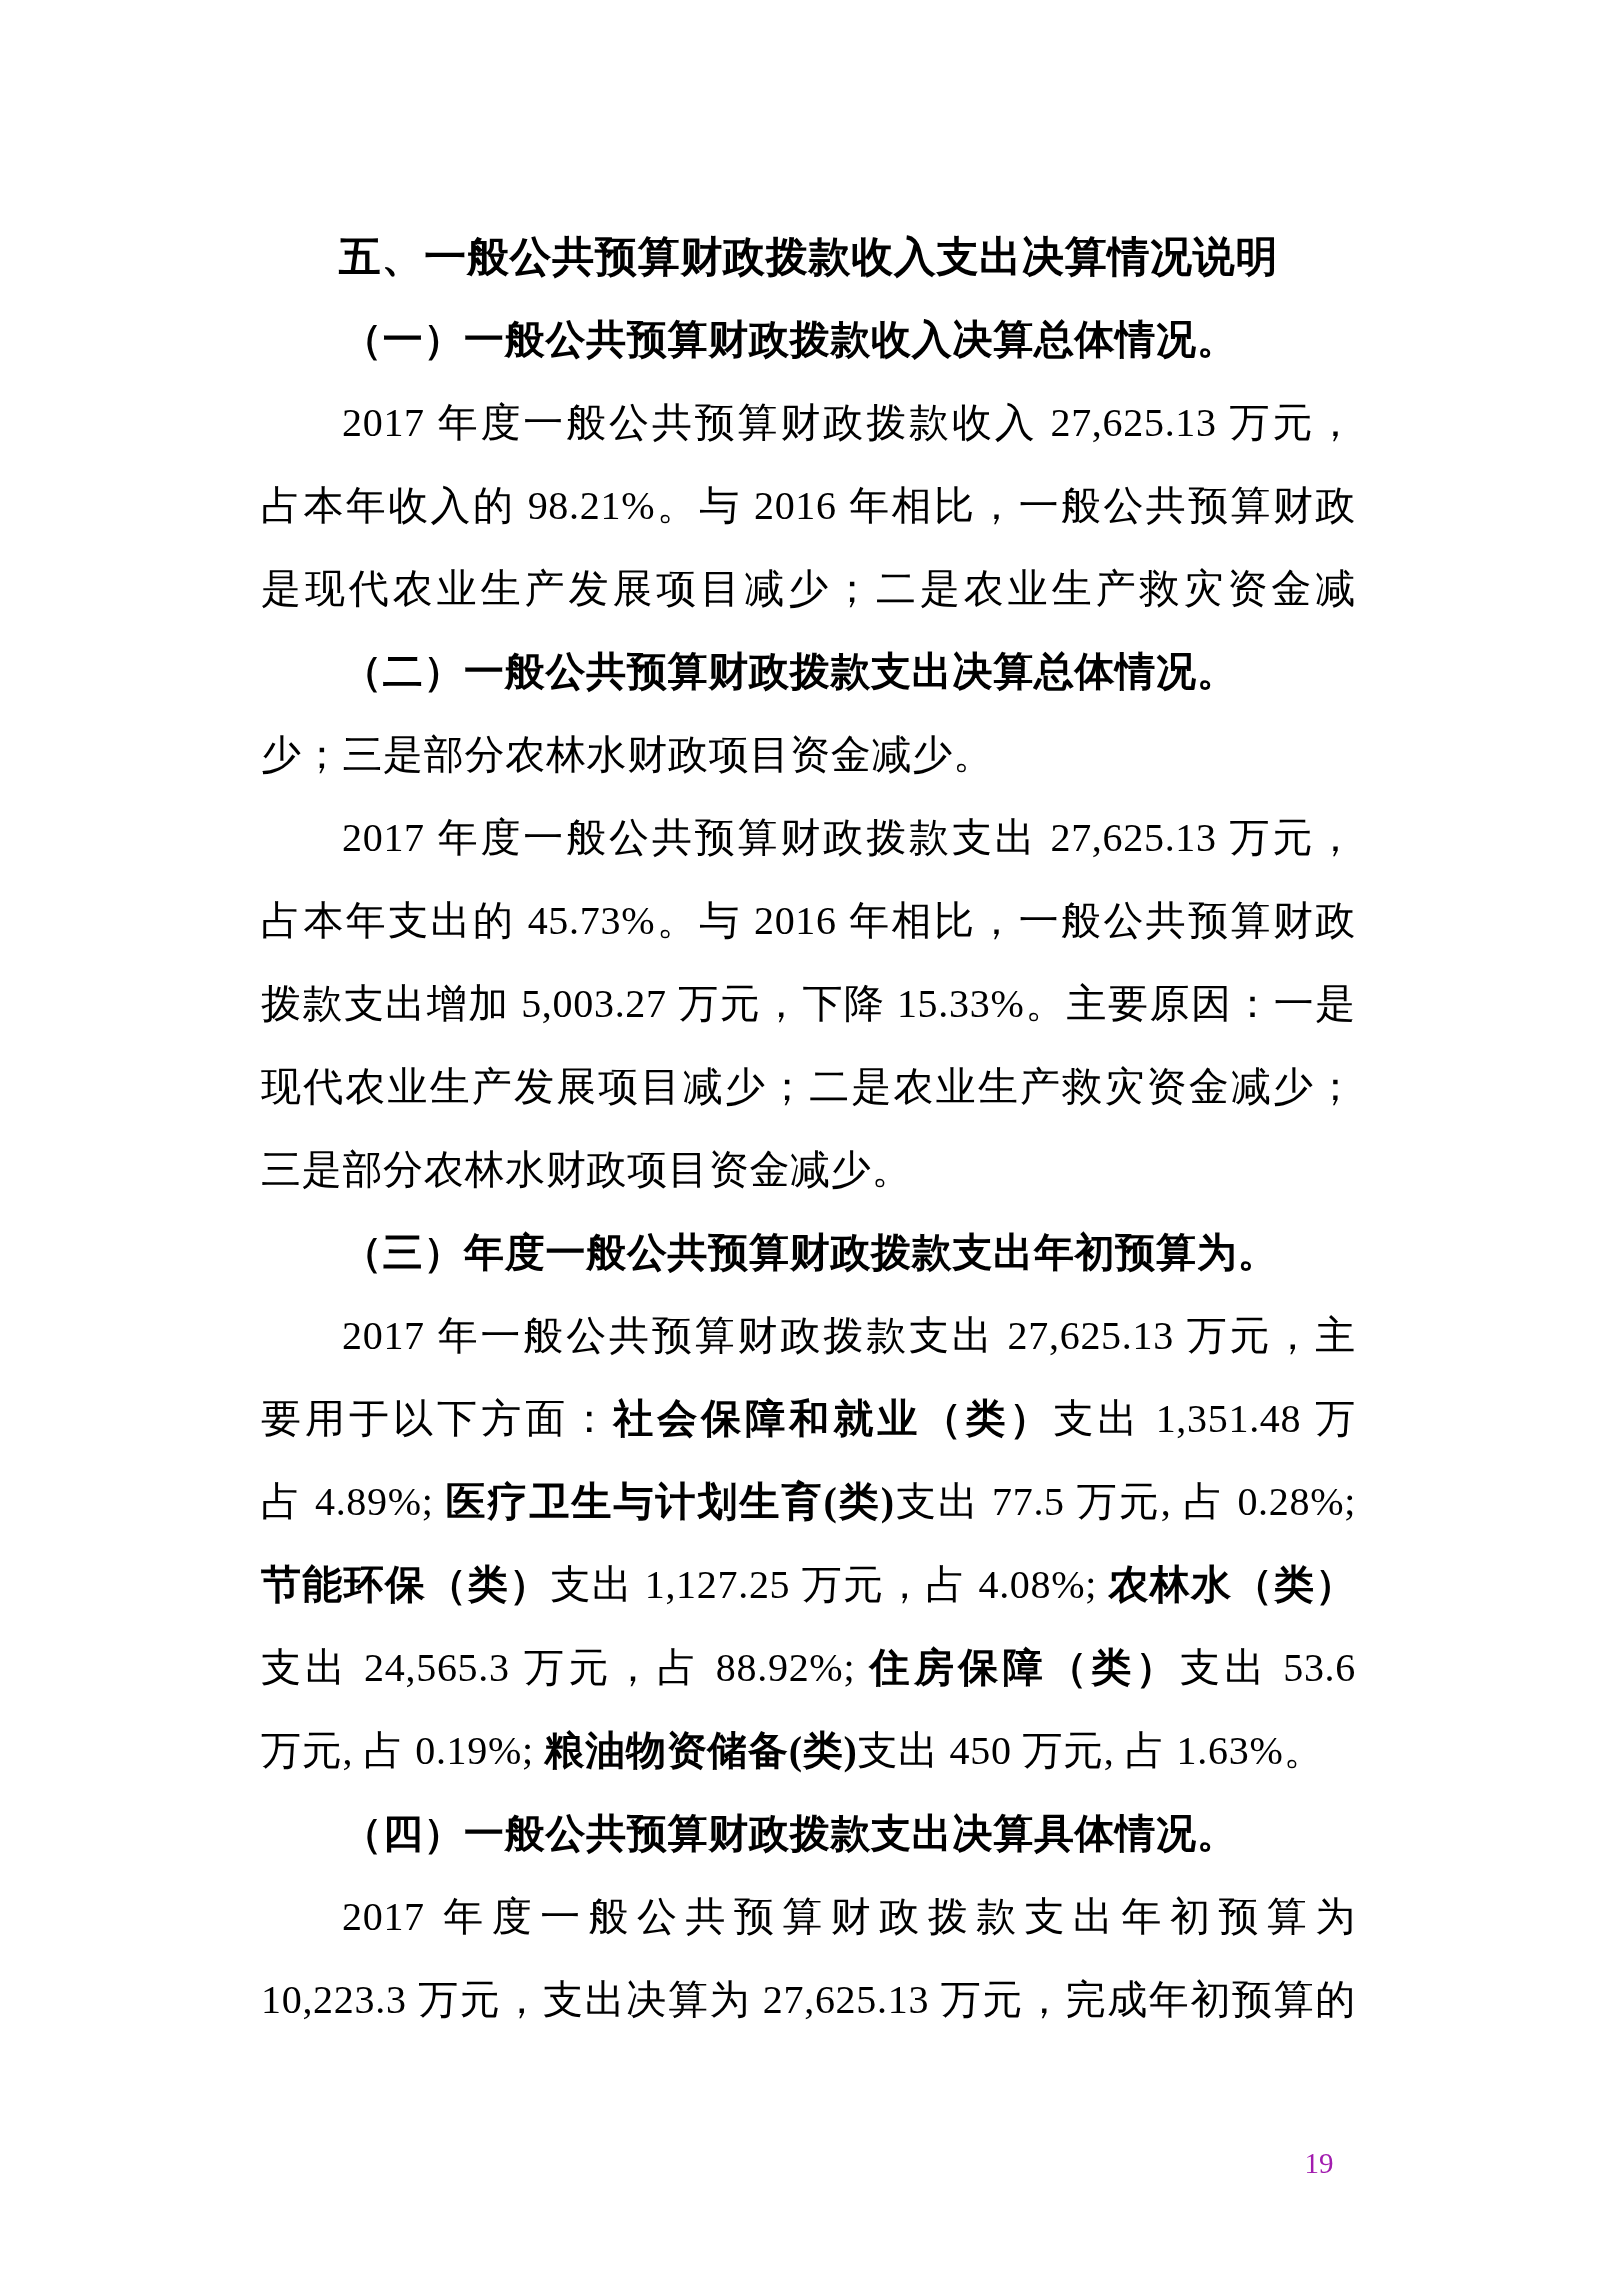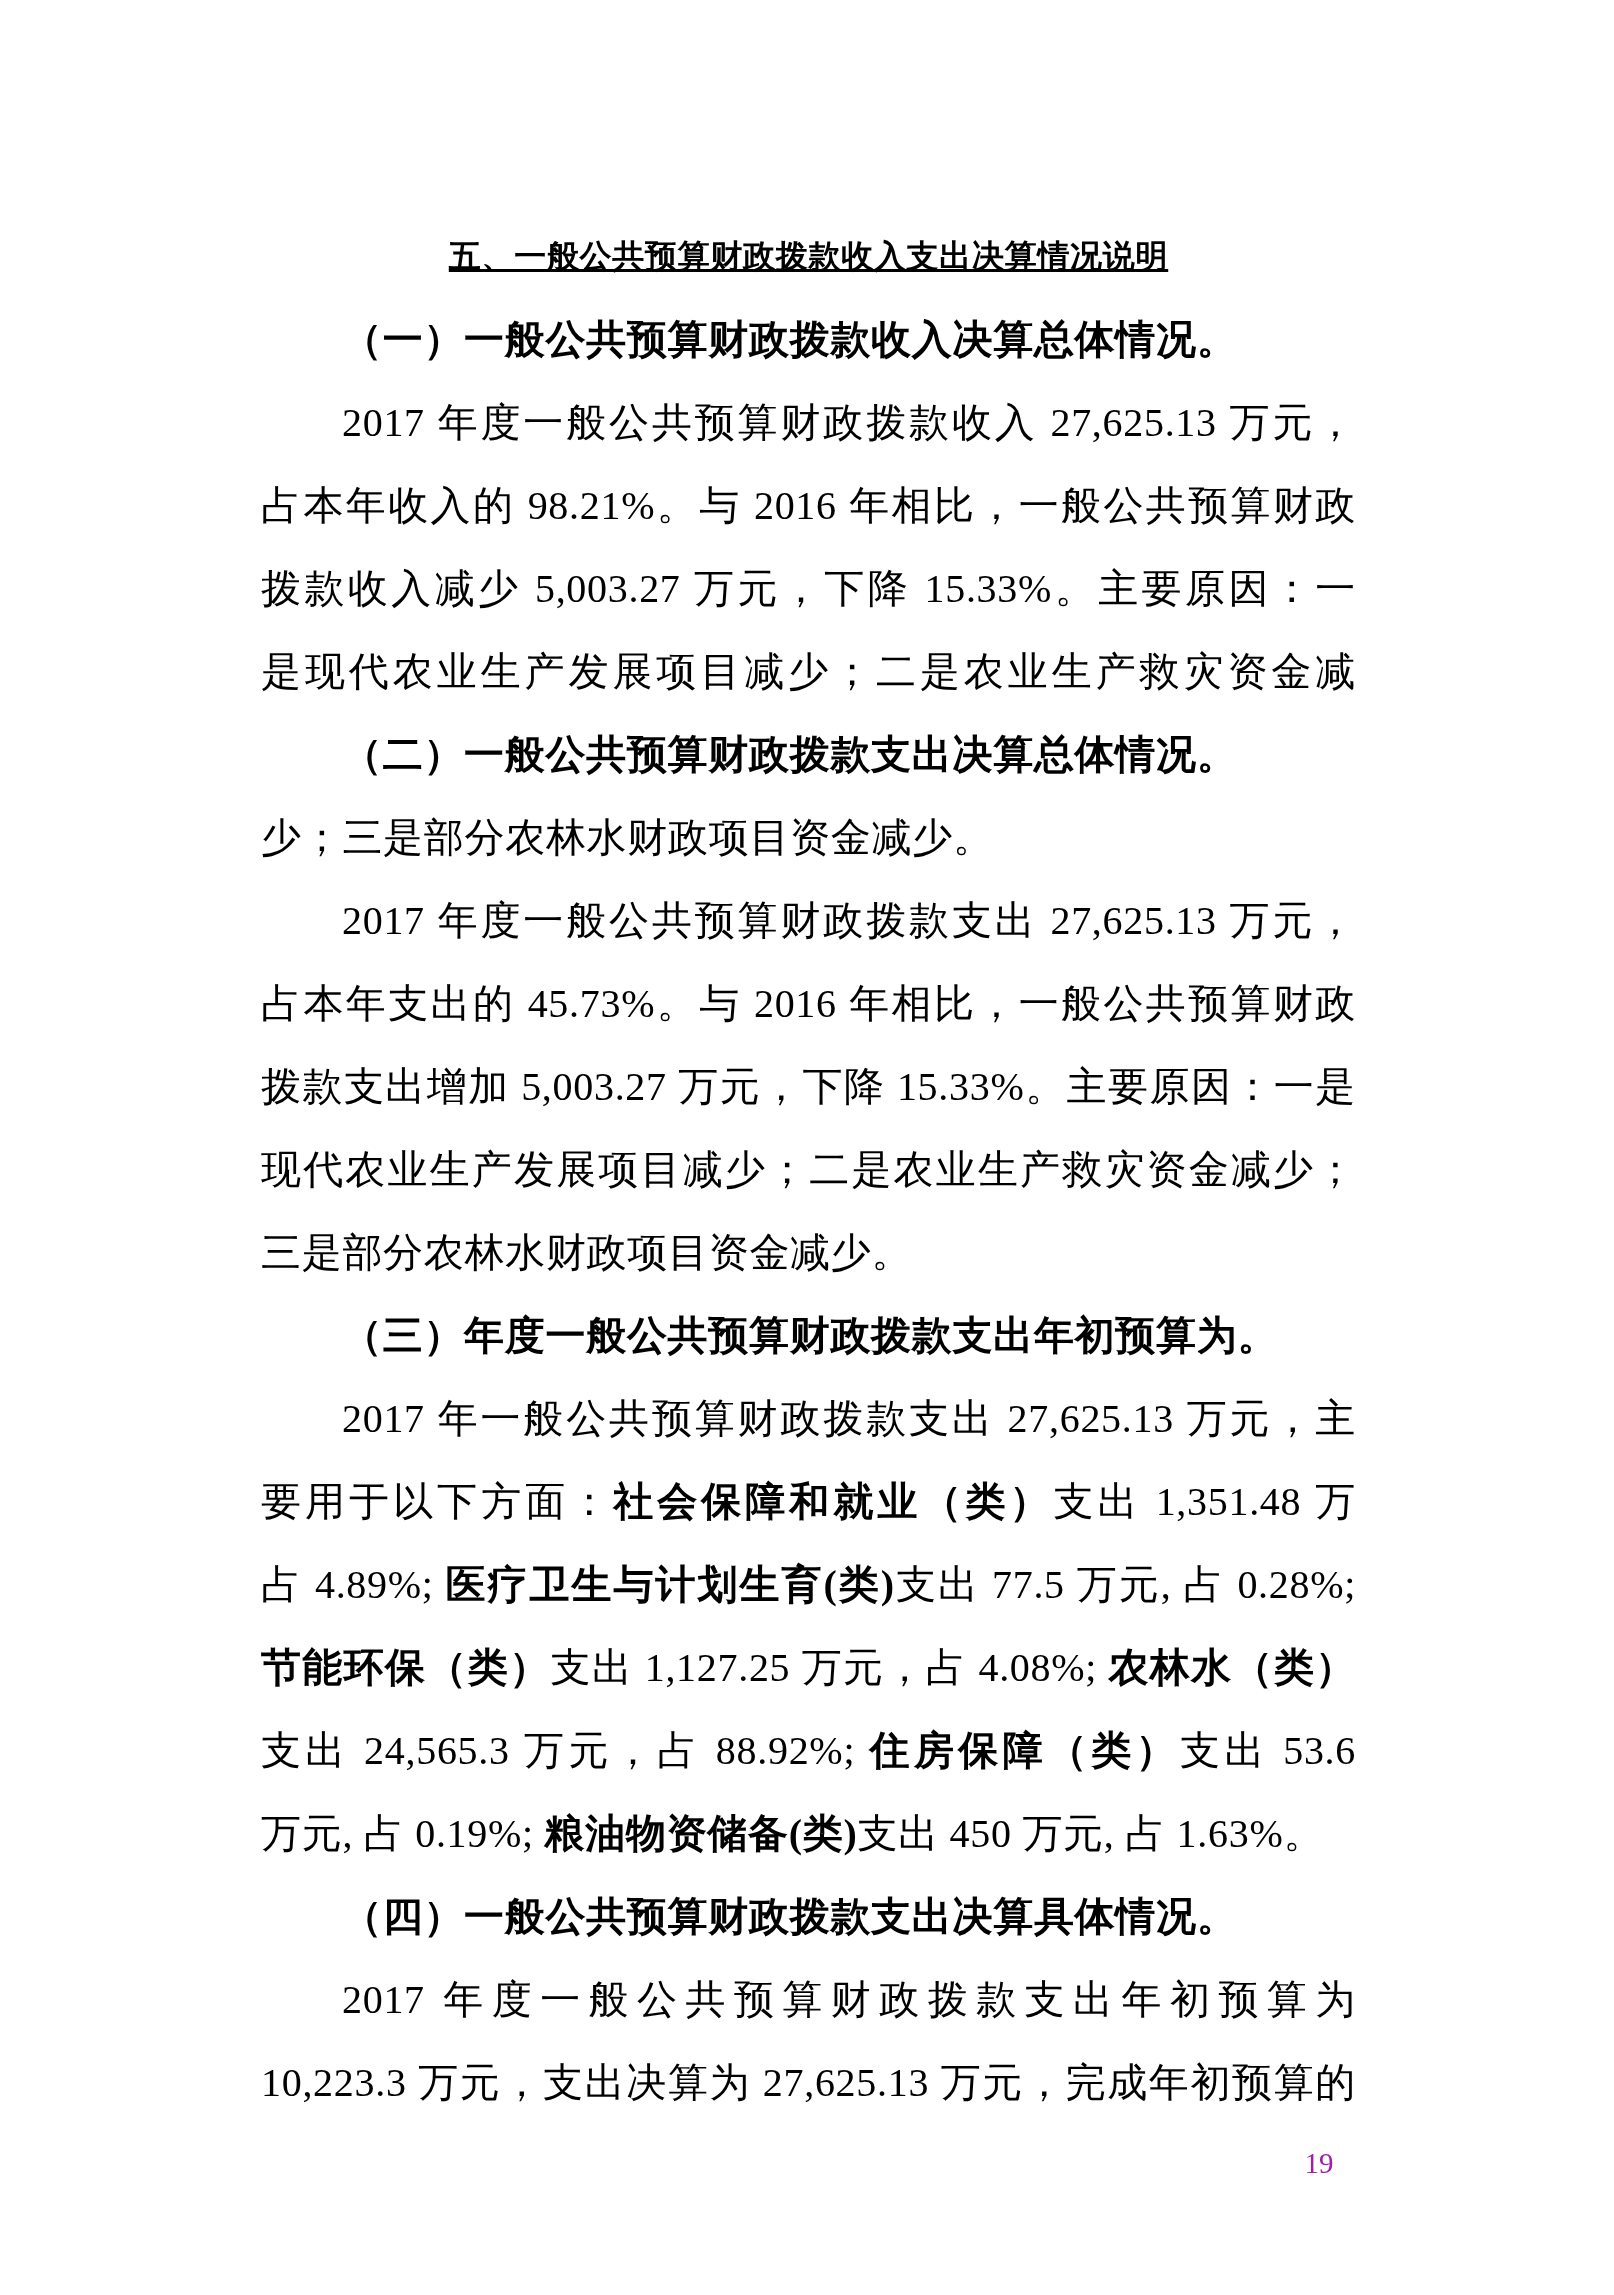--- a/index.html
+++ b/index.html
@@ -25,24 +25,23 @@
   .line {
     height: 83px;
     line-height: 83px;
     font-size: 40px;
     overflow: hidden;
     white-space: normal;
     letter-spacing: 0.7px;
   }
   .line.title {
     text-align: center;
-    font-size: 32px;
+    font-size: 42px;
     font-weight: 700;
     font-family: "Liberation Sans", "DejaVu Sans", sans-serif;
-    text-decoration: underline;
   }
   .line.heading {
     font-weight: 700;
   }
   .line.indent { text-indent: 81px; }
   .line.justify {
     text-align: justify;
     text-align-last: justify;
   }
   .seg-bold { font-weight: 700; }
@@ -60,21 +59,20 @@
 </style>
 </head>
 <body>
 
 <div class="page">
   <div class="text-block" id="doc-body">
       <div class="line title"><span class="seg-bold">五、一般公共预算财政拨款收入支出决算情况说明</span></div>
       <div class="line heading indent"><span class="seg-bold">（一）一般公共预算财政拨款收入决算总体情况。</span></div>
       <div class="line body indent justify"><span class="seg-regular">2017 年度一般公共预算财政拨款收入 27,625.13 万元，</span></div>
       <div class="line body justify"><span class="seg-regular">占本年收入的 98.21%。与 2016 年相比，一般公共预算财政</span></div>
-      <div class="line body justify"><span class="seg-regular">拨款收入减少 5,003.27 万元，下降 15.33%。主要原因：一</span></div>
       <div class="line body justify"><span class="seg-regular">是现代农业生产发展项目减少；二是农业生产救灾资金减</span></div>
       <div class="line heading indent"><span class="seg-bold">（二）一般公共预算财政拨款支出决算总体情况。</span></div>
       <div class="line body"><span class="seg-regular">少；三是部分农林水财政项目资金减少。</span></div>
       <div class="line body indent justify"><span class="seg-regular">2017 年度一般公共预算财政拨款支出 27,625.13 万元，</span></div>
       <div class="line body justify"><span class="seg-regular">占本年支出的 45.73%。与 2016 年相比，一般公共预算财政</span></div>
       <div class="line body justify"><span class="seg-regular">拨款支出增加 5,003.27 万元，下降 15.33%。主要原因：一是</span></div>
       <div class="line body justify"><span class="seg-regular">现代农业生产发展项目减少；二是农业生产救灾资金减少；</span></div>
       <div class="line body"><span class="seg-regular">三是部分农林水财政项目资金减少。</span></div>
       <div class="line heading indent"><span class="seg-bold">（三）年度一般公共预算财政拨款支出年初预算为。</span></div>
       <div class="line body indent justify"><span class="seg-regular">2017 年一般公共预算财政拨款支出 27,625.13 万元，主</span></div>

